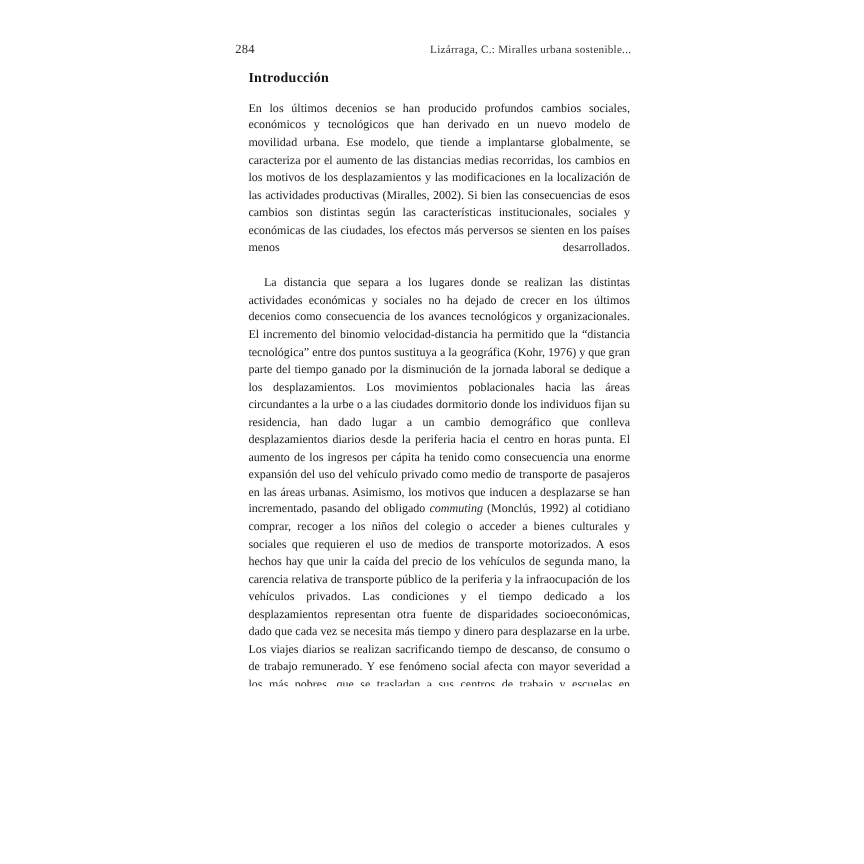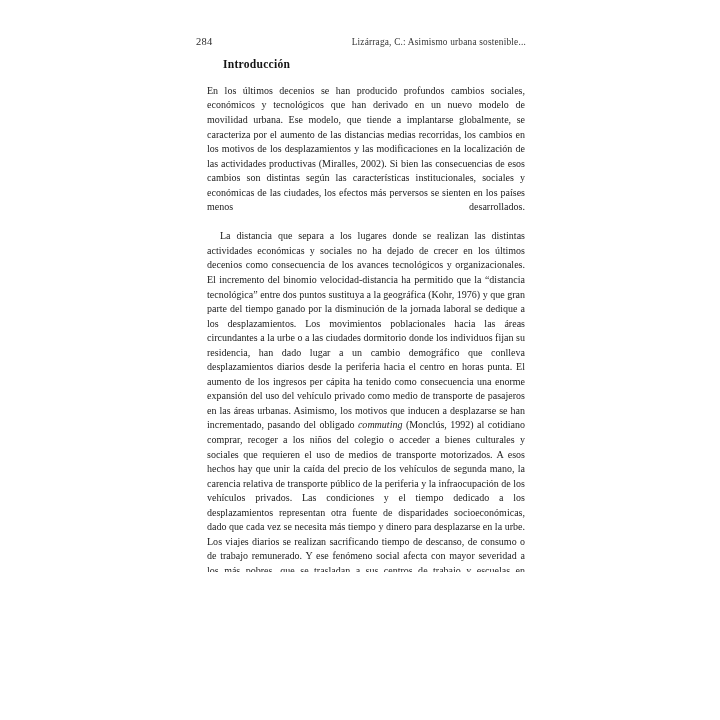--- a/index.html
+++ b/index.html
@@ -49,21 +49,21 @@
 
   
   .text-block {
     position: absolute;
     top: 58px;
     left: 207px;
     width: 318px;
   }
 
   h1.section-heading {
-    margin: 0 0 12px 16px;
+    margin: 0 0 12px 0;
     font-size: 11.6px;
     font-weight: bold;
     letter-spacing: 0.25px;
     color: #151515;
     line-height: 1.2;
   }
 
   p.body-par {
     margin: 0;
     font-size: 10px;
@@ -90,21 +90,21 @@
     width: 100%;
   }
 </style>
 </head>
 <body>
 
 <div class="page">
 
   <div class="running-head">
     <span class="folio">284</span>
-    <span class="running-title">Lizárraga, C.: Asimismo urbana sostenible...</span>
+    <span class="running-title">Lizárraga, C.: Miralles urbana sostenible...</span>
   </div>
 
   <div class="text-block">
 
     <h1 class="section-heading">Introducción</h1>
 
     <p class="body-par">En los últimos decenios se han producido profundos cambios sociales, económicos y tecnológicos que han derivado en un nuevo modelo de movilidad urbana. Ese modelo, que tiende a implantarse globalmente, se caracteriza por el aumento de las distancias medias recorridas, los cambios en los motivos de los desplazamientos y las modificaciones en la localización de las actividades productivas (Miralles, 2002). Si bien las consecuencias de esos cambios son distintas según las características institucionales, sociales y económicas de las ciudades, los efectos más perversos se sienten en los países menos desarrollados.</p>
 
     <p class="body-par indented"><span>La distancia que separa a los lugares donde se realizan las distintas actividades económicas y sociales no ha dejado de crecer en los últimos decenios como consecuencia de los avances tecnológicos y organizacionales. El incremento del binomio velocidad-distancia ha permitido que la “distancia tecnológica” entre dos puntos sustituya a la geográfica (Kohr, 1976) y que gran parte del tiempo ganado por la disminución de la jornada laboral se dedique a los desplazamientos. Los movimientos poblacionales hacia las áreas circundantes a la urbe o a las ciudades dormitorio donde los individuos fijan su residencia, han dado lugar a un cambio demográfico que conlleva desplazamientos diarios desde la periferia hacia el centro en horas punta. El aumento de los ingresos per cápita ha tenido como consecuencia una enorme expansión del uso del vehículo privado como medio de transporte de pasajeros en las áreas urbanas. Asimismo, los motivos que inducen a desplazarse se han incrementado, pasando del obligado </span><em>commuting</em><span> (Monclús, 1992) al cotidiano comprar, recoger a los niños del colegio o acceder a bienes culturales y sociales que requieren el uso de medios de transporte motorizados. A esos hechos hay que unir la caída del precio de los vehículos de segunda mano, la carencia relativa de transporte público de la periferia y la infraocupación de los vehículos privados. Las condiciones y el tiempo dedicado a los desplazamientos representan otra fuente de disparidades socioeconómicas, dado que cada vez se necesita más tiempo y dinero para desplazarse en la urbe. Los viajes diarios se realizan sacrificando tiempo de descanso, de consumo o de trabajo remunerado. Y ese fenómeno social afecta con mayor severidad a los más pobres, que se trasladan a sus centros de trabajo y escuelas en condiciones más incómodas, con mayores tiempos de desplazamiento y teniendo</span></p>
 

